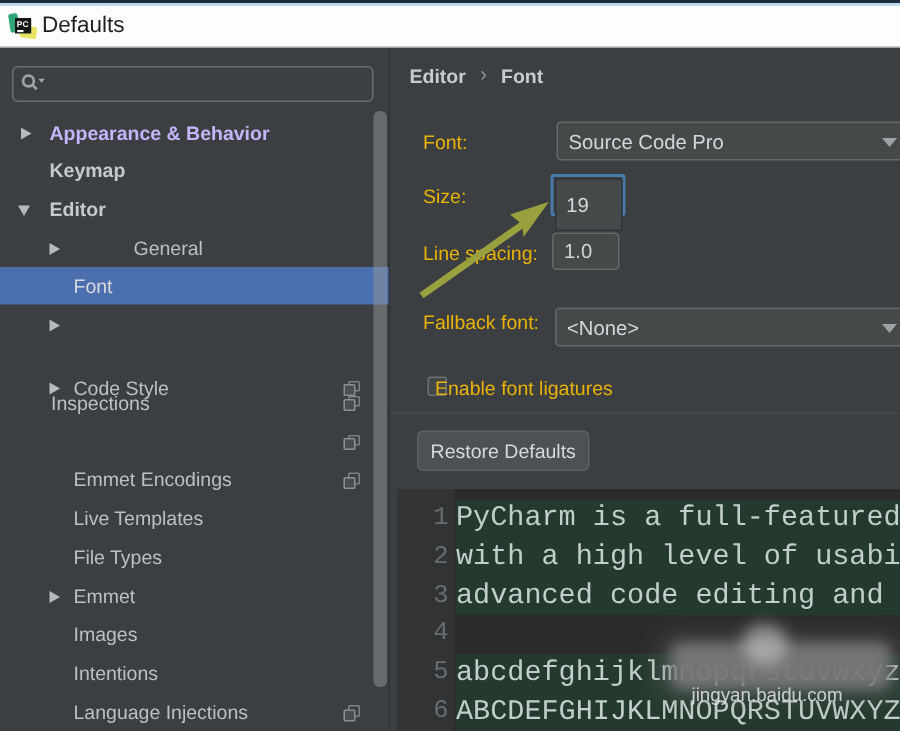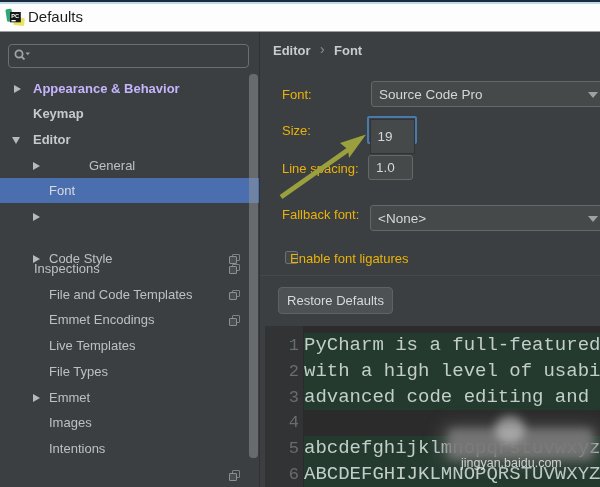--- a/index.html
+++ b/index.html
@@ -68,21 +68,20 @@
   <div class="row" style="top:229.5px;margin-top:16px;">
     <span class="tri-r" style="left:33px;top:9px;"></span>
     <span style="position:absolute;left:49px;">Code Style</span>
     <span class="cicon"></span>
   </div>
   <div class="row" style="top:255.5px;">
     <span style="position:absolute;left:34px;">Inspections</span>
     <span class="cicon"></span>
   </div>
   <div class="row" style="top:281.5px;">
-    <span style="position:absolute;left:49px;">File and Code Templates</span>
     <span class="cicon"></span>
   </div>
   <div class="row" style="top:307px;">
     <span style="position:absolute;left:49px;">Emmet Encodings</span>
     <span class="cicon"></span>
   </div>
   <div class="row" style="top:332.5px;">
     <span style="position:absolute;left:49px;">Live Templates</span>
   </div>
   <div class="row" style="top:358.5px;text-align:right;">
@@ -92,20 +91,21 @@
     <span class="tri-r" style="left:33px;top:9px;"></span>
     <span style="position:absolute;left:49px;">Emmet</span>
   </div>
   <div class="row" style="top:410px;">
     <span style="position:absolute;left:49px;">Images</span>
   </div>
   <div class="row" style="top:436px;">
     <span style="position:absolute;left:49px;">Intentions</span>
   </div>
   <div class="row" style="top:462px;">
+    <span style="position:absolute;left:49px;">Language Injections</span>
     <span class="cicon"></span>
   </div>
 
   <div class="abs" style="left:249px;top:74px;width:9px;height:384px;background:rgba(148,152,155,0.5);border-radius:4px;"></div>
 
   <div class="abs" style="left:273px;top:43px;font-size:13px;font-weight:bold;color:#c9cccf;">Editor</div>
   <div class="abs" style="left:320px;top:41px;font-size:14px;color:#8f9396;">›</div>
   <div class="abs" style="left:334px;top:43px;font-size:13px;font-weight:bold;color:#c9cccf;">Font</div>
 
   <div class="label" style="left:282px;top:87px;">Font:</div>

